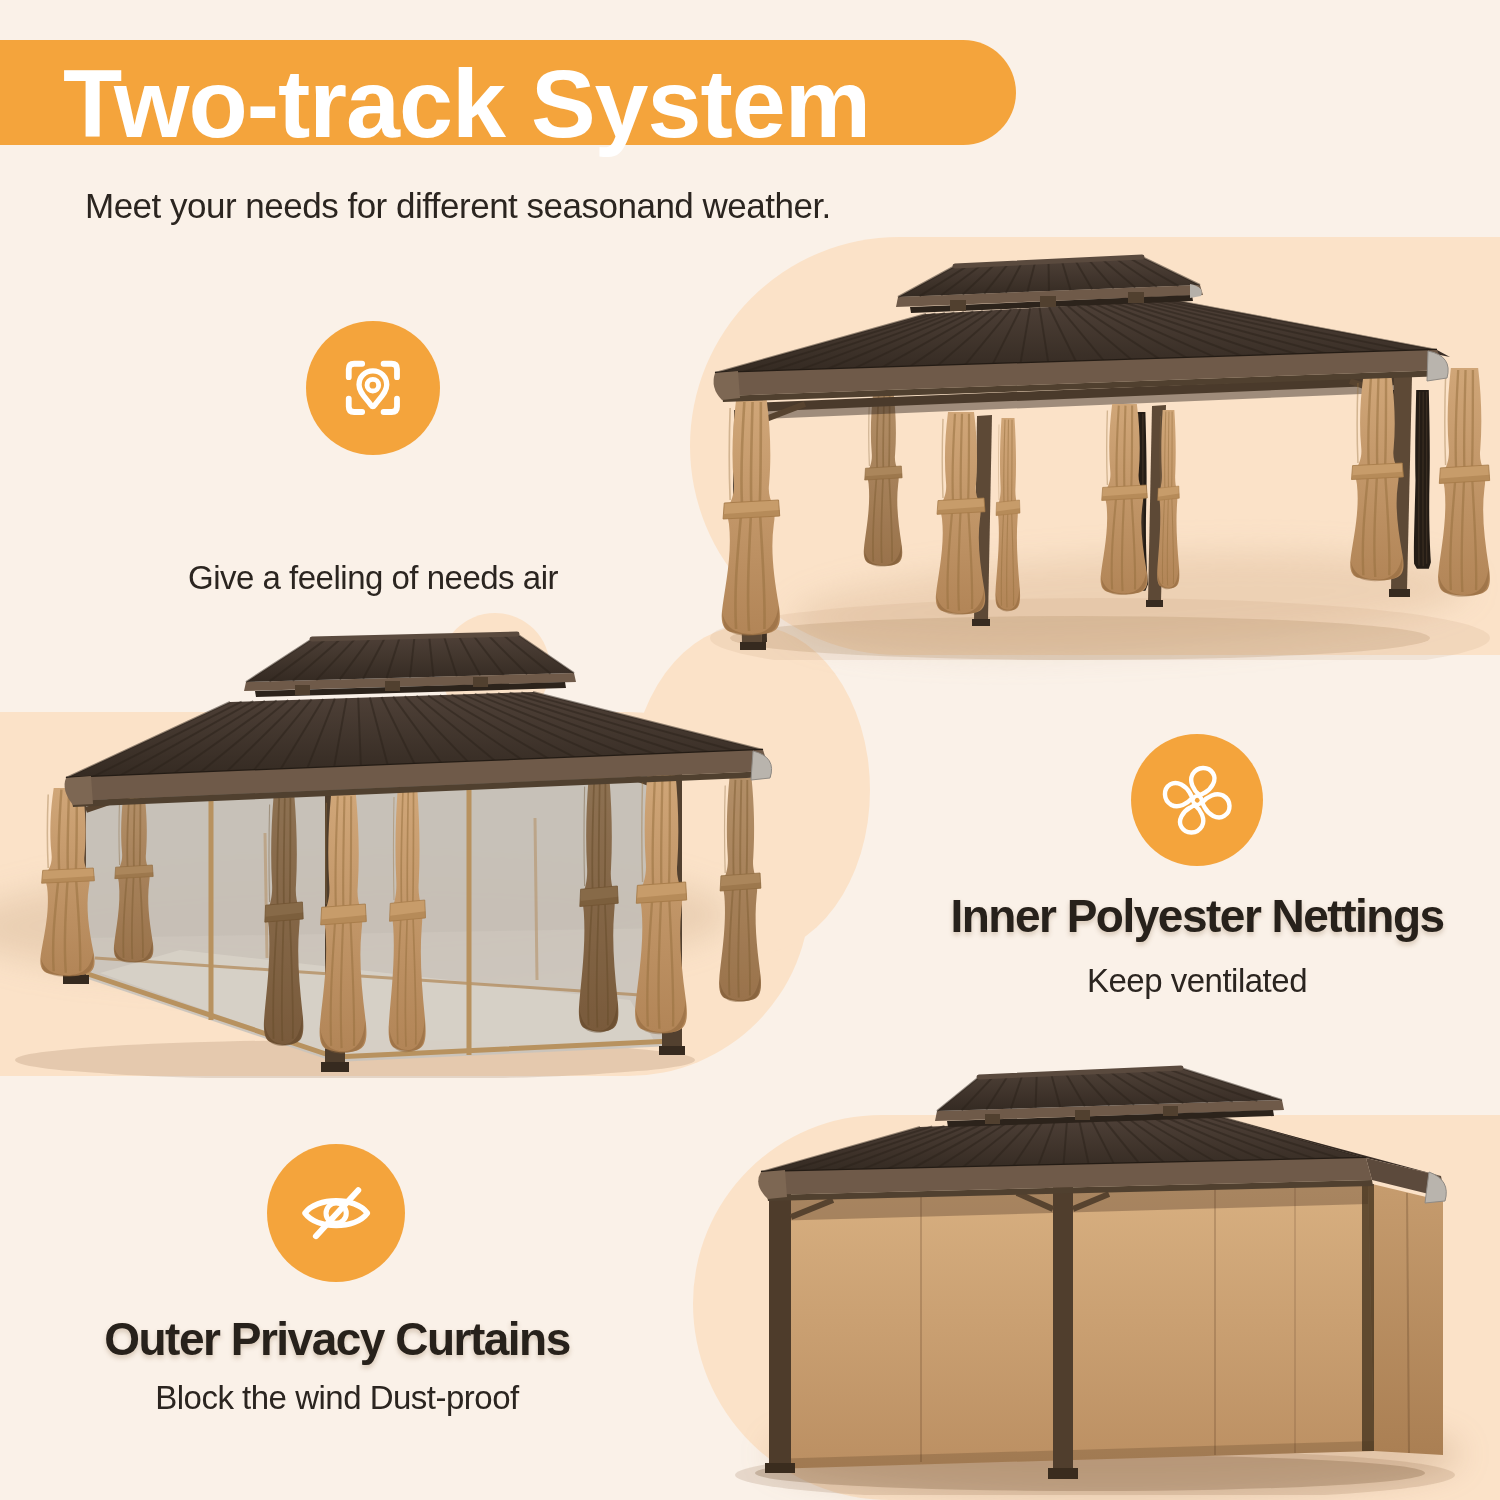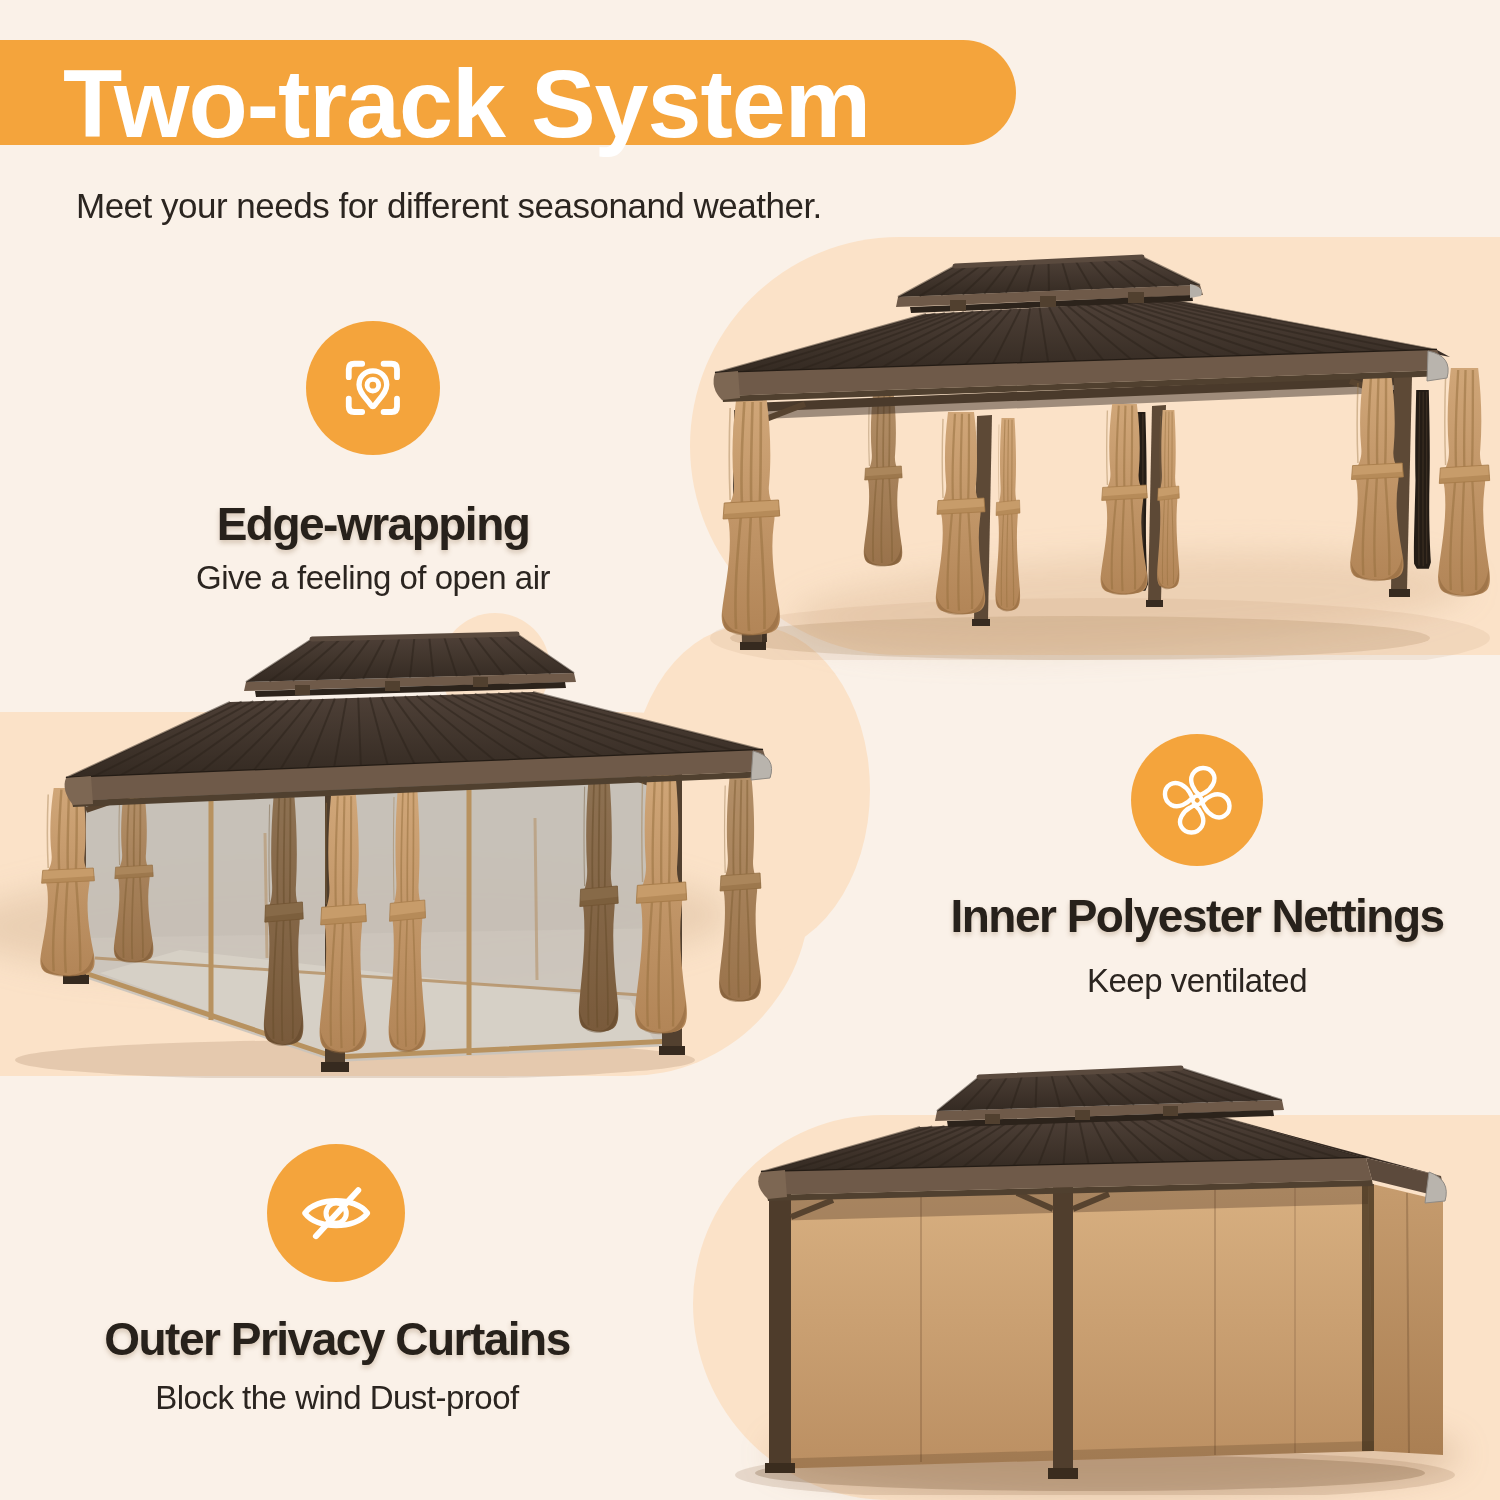--- a/index.html
+++ b/index.html
@@ -28,21 +28,21 @@
   
   .banner{
     position:absolute;left:0;top:40px;width:1016px;height:105px;
     background:var(--accent);border-radius:0 999px 999px 0;
   }
   .banner h1{
     margin:0;padding-left:63px;line-height:127px;
     font-size:97px;font-weight:bold;color:#fff;letter-spacing:-1px;white-space:nowrap;
   }
   .tagline{
-    position:absolute;left:76px;top:186px;margin:0;
+    position:absolute;left:85px;top:186px;margin:0;
     font-size:35px;font-weight:500;color:var(--ink);letter-spacing:-.5px;white-space:nowrap;
   }
   
   .icon-circle{position:absolute;background:var(--accent);border-radius:50%;display:flex;align-items:center;justify-content:center;}
   .icon-circle svg{width:64%;height:64%;}
   .ic1{left:306px;top:321px;width:134px;height:134px;}
   .ic2{left:1131px;top:734px;width:132px;height:132px;}
   .ic3{left:267px;top:1144px;width:138px;height:138px;}
   .feature{position:absolute;width:700px;text-align:center;}
   .feature h2{
@@ -426,25 +426,22 @@
     </svg>
   </div>
   <div class="icon-circle ic3">
     <svg viewBox="0 0 96 96">
       <path class="ico" stroke-width="6" d="M14,48 C27,30 69,30 82,48 C69,66 27,66 14,48 Z"></path>
       <circle class="ico" stroke-width="5.5" cx="48" cy="48" r="11"></circle>
       <path class="ico" stroke-width="6.5" d="M26,73 L72,23"></path>
     </svg>
   </div>
 
-  <section class="feature f1-title">
-    <h2>Edge-wrapping</h2>
-  </section>
   <section class="feature f1-sub">
-    <p>Give a feeling of open air</p>
+    <p>Give a feeling of needs air</p>
   </section>
   <section class="feature f2-title">
     <h2>Inner Polyester Nettings</h2>
   </section>
   <section class="feature f2-sub">
     <p>Keep ventilated</p>
   </section>
   <section class="feature f3-title">
     <h2>Outer Privacy Curtains</h2>
   </section>

